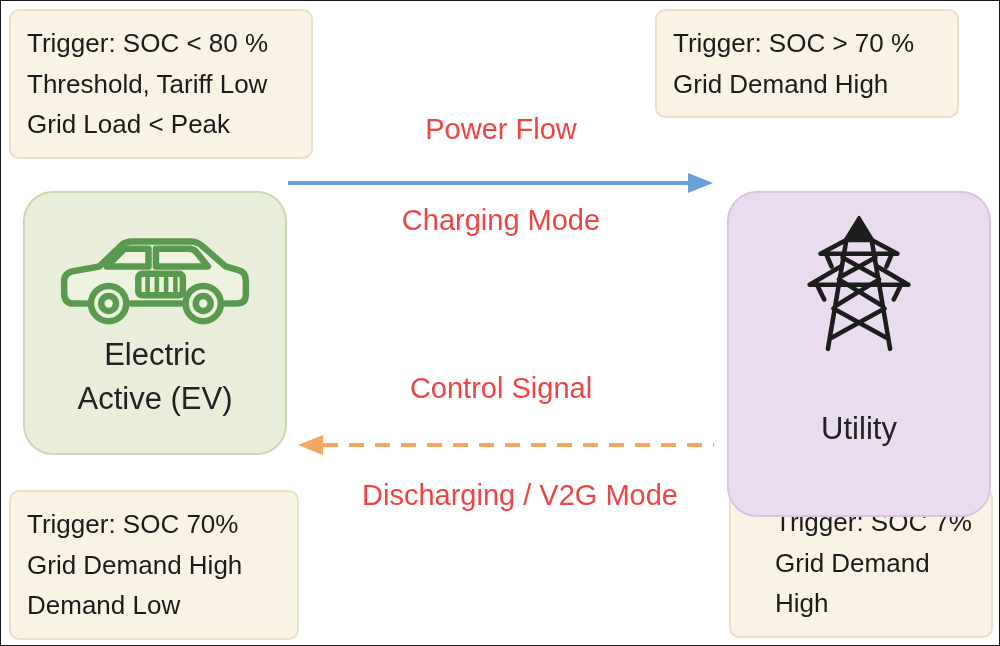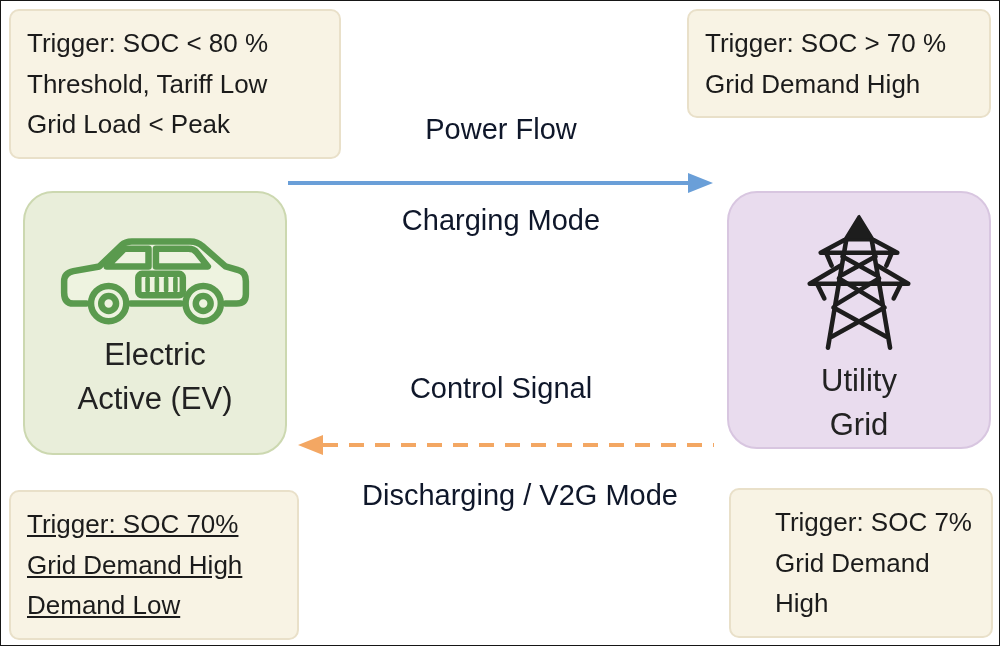--- a/index.html
+++ b/index.html
@@ -11,61 +11,62 @@
 
   
   .trigger-box {
     position:absolute;
     background:var(--trigger-bg, #f8f3e4);
     border:2px solid var(--trigger-border, #e9e0c9);
     border-radius:10px;
     padding:12px 16px;
     font-size:26px; line-height:1.56; color:#1b1b1b;
   }
-  .box-tl { left:8px;   top:8px;   width:332px; }
-  .box-tr { left:654px; top:8px;   width:304px;margin-left:32px; }
-  .box-bl { left:8px;   top:489px; width:290px;text-decoration:underline; }
+  .box-tl { left:8px;   top:8px;   width:304px; }
+  .box-tr { left:654px; top:8px;   width:304px; }
+  .box-bl { left:8px;   top:489px; width:290px; }
   .box-br { left:728px; top:487px; width:264px;padding-left:44px; }
 
   
   .node {
     position:absolute; border-radius:30px;
     display:flex; flex-direction:column; align-items:center;
   }
   .ev-node {
     left:22px; top:190px; width:264px; height:264px;
     background:var(--ev-box-bg, #e9eeda);
     border:2px solid var(--ev-box-border, #ccd8b0);
     align-items:center;
   }
   .grid-node {
-    left:726px; top:190px; width:264px; height:258px;
+    left:726px; top:190px; width:264px; height:326px;
     background:var(--grid-box-bg, #e9dcee);
     border:2px solid var(--grid-box-border, #d8c6e0);
+    gap:46px;
   }
   .node-label {
     text-align:center; font-size:31px; line-height:1.42; color:#222222;
   }
   .ev-node .node-label { margin-top:2px; }
   .grid-node .node-label { margin-top:4px; }
 
   .car-svg { margin-top:20px; }
   .tower-svg { margin-top:16px; }
 
   .car-stroke  { stroke:var(--car-green, #5a9a4e); fill:var(--car-fill, #eef3e0);
                  stroke-width:7; stroke-linejoin:round; stroke-linecap:round; }
   .car-bar     { stroke:var(--car-green, #5a9a4e); stroke-width:5; stroke-linecap:round; }
   .tower-stroke{ stroke:var(--tower-black, #1d1d1d); fill:none;
                  stroke-width:5; stroke-linejoin:round; stroke-linecap:round; }
   .tower-fill  { fill:var(--tower-black, #1d1d1d); stroke:var(--tower-black, #1d1d1d);
                  stroke-width:3; stroke-linejoin:round; }
 
   
   .flow-label {
-    position:absolute; text-align:center; font-size:29px; color:#0f172a;
+    position:absolute; text-align:center; font-size:29px; color:#ef4444;
   }
   .power-flow      { left:290px; top:112px; width:420px; }
   .charging-mode   { left:290px; top:203px; width:420px; }
   .control-signal  { left:290px; top:371px; width:420px; }
   .discharging-mode{ left:284px; top:478px; width:470px; }
 
   
   .arrow { position:absolute; display:block; }
   .arrow-top    { left:287px; top:169px; }
   .arrow-bottom { left:297px; top:431px; }
@@ -134,21 +135,20 @@
       <path class="tower-stroke" d="M54,34 L28,48 H112 L86,34"></path>
       <path class="tower-stroke" d="M34,48 L40,62 M106,48 L100,62"></path>
       <path class="tower-stroke" d="M50,62 L16,82 H124 L90,62"></path>
       <path class="tower-stroke" d="M24,82 L32,98 M116,82 L108,98"></path>
       <path class="tower-stroke" d="M52,52 L88,72 M88,52 L52,72"></path>
       <path class="tower-stroke" d="M48,76 L94,104 M92,76 L46,104"></path>
       <path class="tower-stroke" d="M42,108 L100,140 M98,108 L40,140"></path>
     </svg>
     <div class="node-label">
       <div>Utility</div>
-      <div>Grid</div>
     </div>
   </div>
 
   <div class="flow-label power-flow">Power Flow</div>
 
   <svg class="arrow arrow-top" width="426" height="26" viewBox="0 0 426 26" aria-hidden="true">
     <line class="line-charging" x1="0" y1="13" x2="400" y2="13"></line>
     <polygon class="head-charging" points="400,3 425,13 400,23"></polygon>
   </svg>
 

